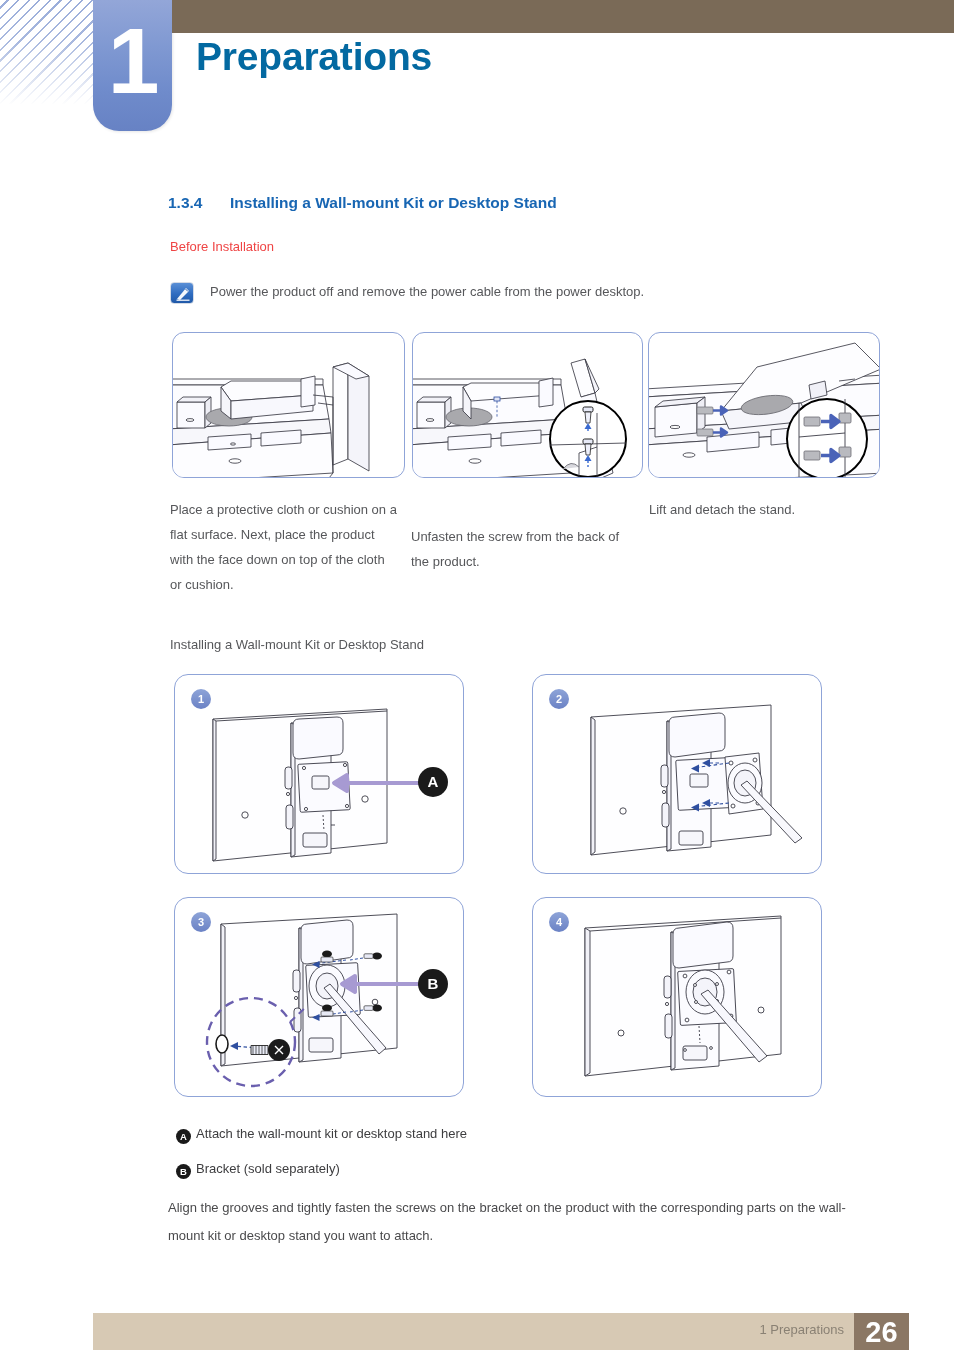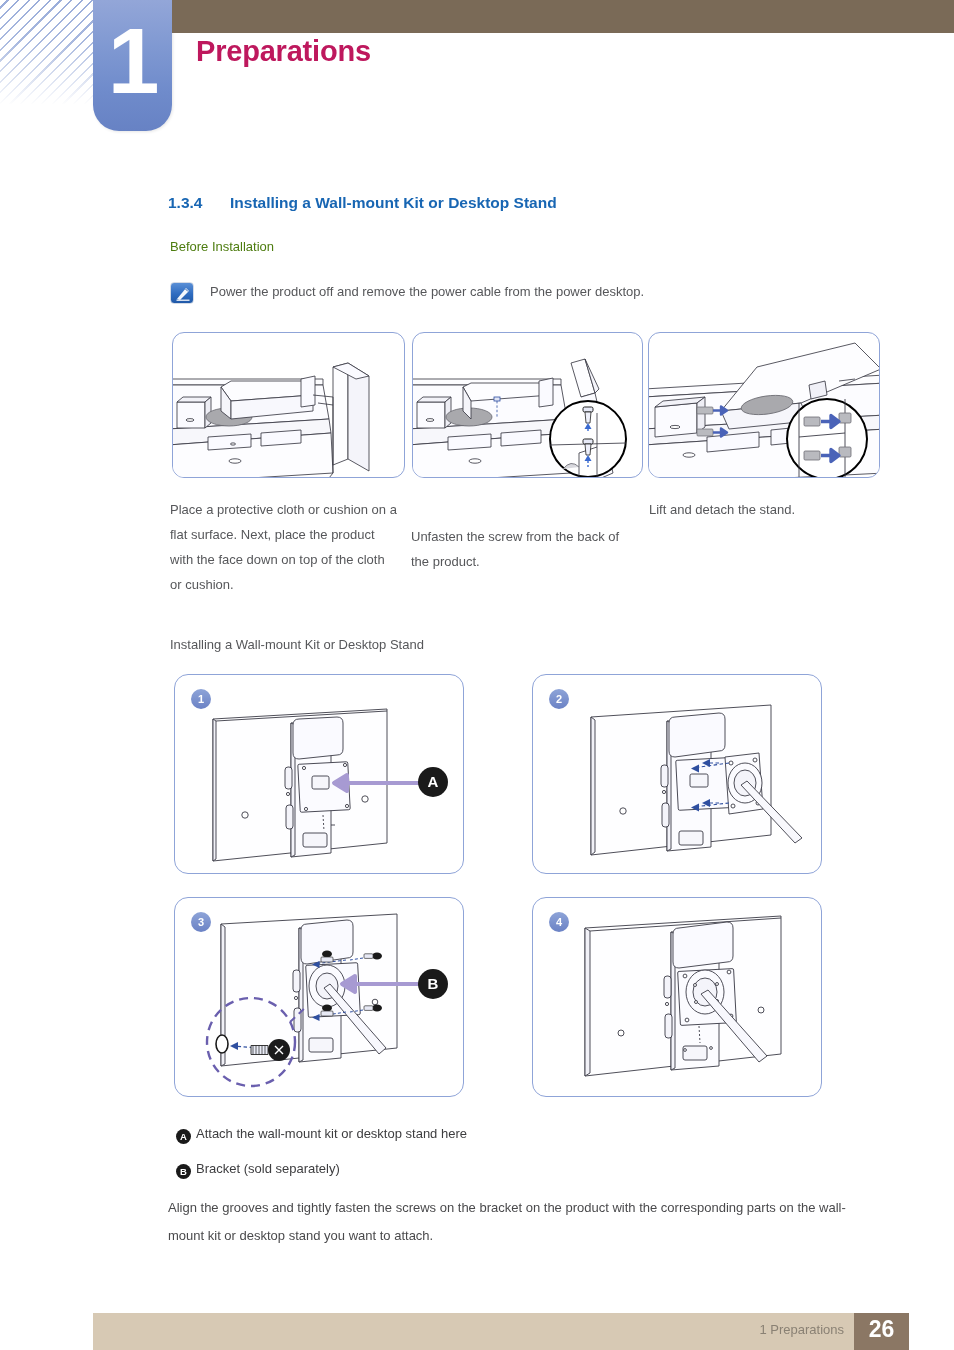--- a/index.html
+++ b/index.html
@@ -33,34 +33,34 @@
     font-size: 93px; line-height: 110px; font-weight: 700;
     letter-spacing: -2px;
     font-family: "Liberation Sans", sans-serif;
   }
   .brownbar {
     position: absolute; left: 172px; top: 0; width: 782px; height: 33px;
     background: #7a6a57;
   }
   .chapter-title {
     position: absolute; left: 196px; top: 35px;
-    font-size: 29px; font-weight: 700; color: #be185d;
+    font-size: 39px; font-weight: 700; color: #0369a1;
     letter-spacing: -0.2px;
   }
 
   .section-heading {
     position: absolute; left: 168px; top: 194px;
     font-size: 15.5px; font-weight: 700; color: #1866b3;
     white-space: nowrap;
   }
   .section-heading .num { display:inline-block; width: 62px; }
 
   .subhead {
     position: absolute; left: 170px; top: 239px;
-    font-size: 13px; color: #4d7c0f;
+    font-size: 13px; color: #ef4444;
   }
 
   
   .note-row { position: absolute; left: 170px; top: 281px; width: 700px; height: 30px; }
   .note-icon {
     position: absolute; left: 0; top: 1px; width: 24px; height: 22px;
     border-radius: 4px;
     background: linear-gradient(to bottom, #5a8fd6 0%, #2f6cc0 55%, #2059a8 100%);
     border: 1px solid #d4dbe6;
   }
@@ -118,21 +118,21 @@
   .footlabel {
     position: absolute; right: 110px; top: 1322px;
     font-size: 13px; color: #8a8174; text-align: right;
   }
   .pagebox {
     position: absolute; left: 854px; top: 1313px; width: 55px; height: 37px;
     background: #8b7764;
   }
   .pagenum {
     position: absolute; left: 854px; top: 1316px; width: 55px;
-    text-align: center; color: #fff; font-size: 23px; font-weight: 700;
+    text-align: center; color: #fff; font-size: 29px; font-weight: 700;
   }
 </style>
 </head>
 <body>
 
 <div class="page">
 
   <div class="hatch"></div>
 
   <div class="chapter-tab">

